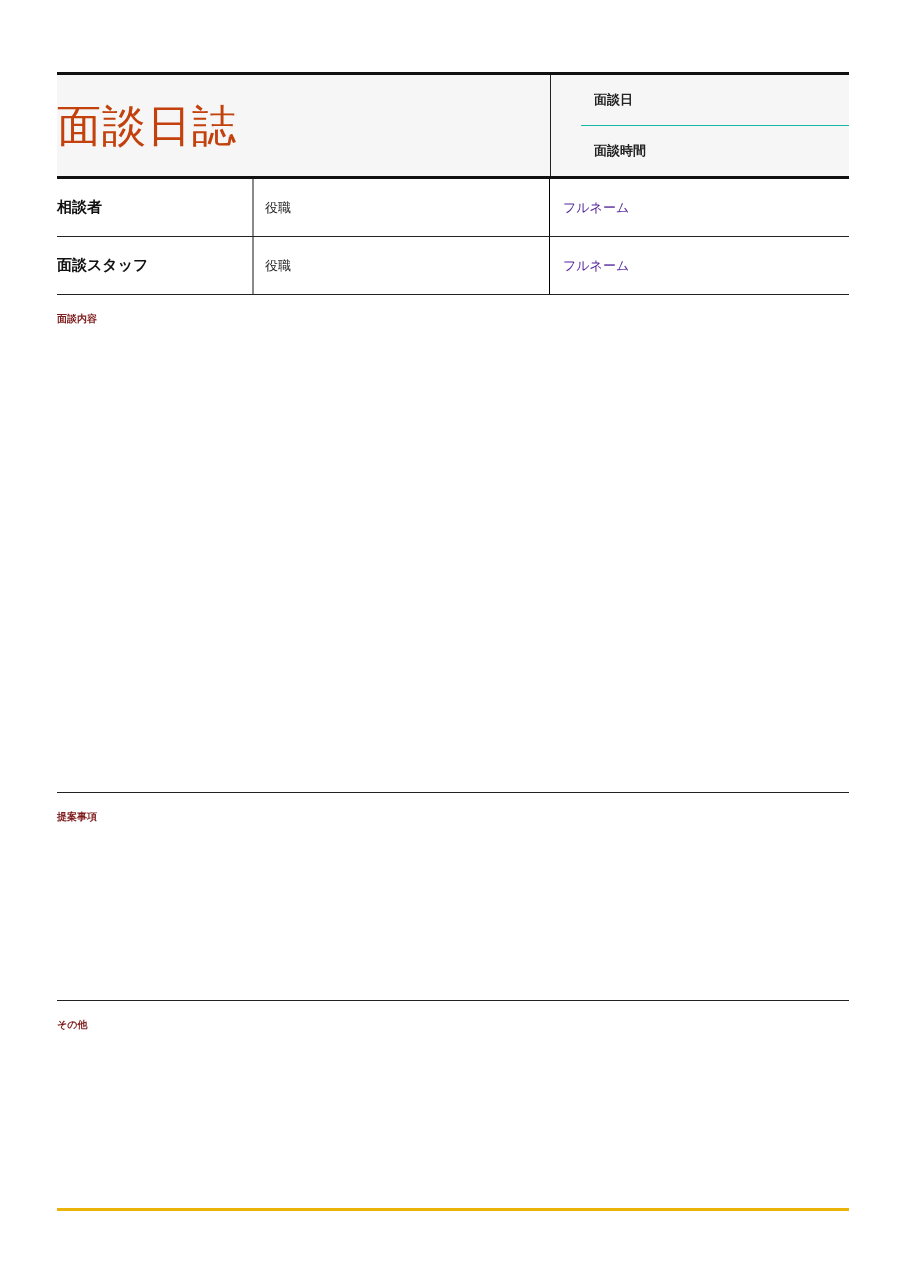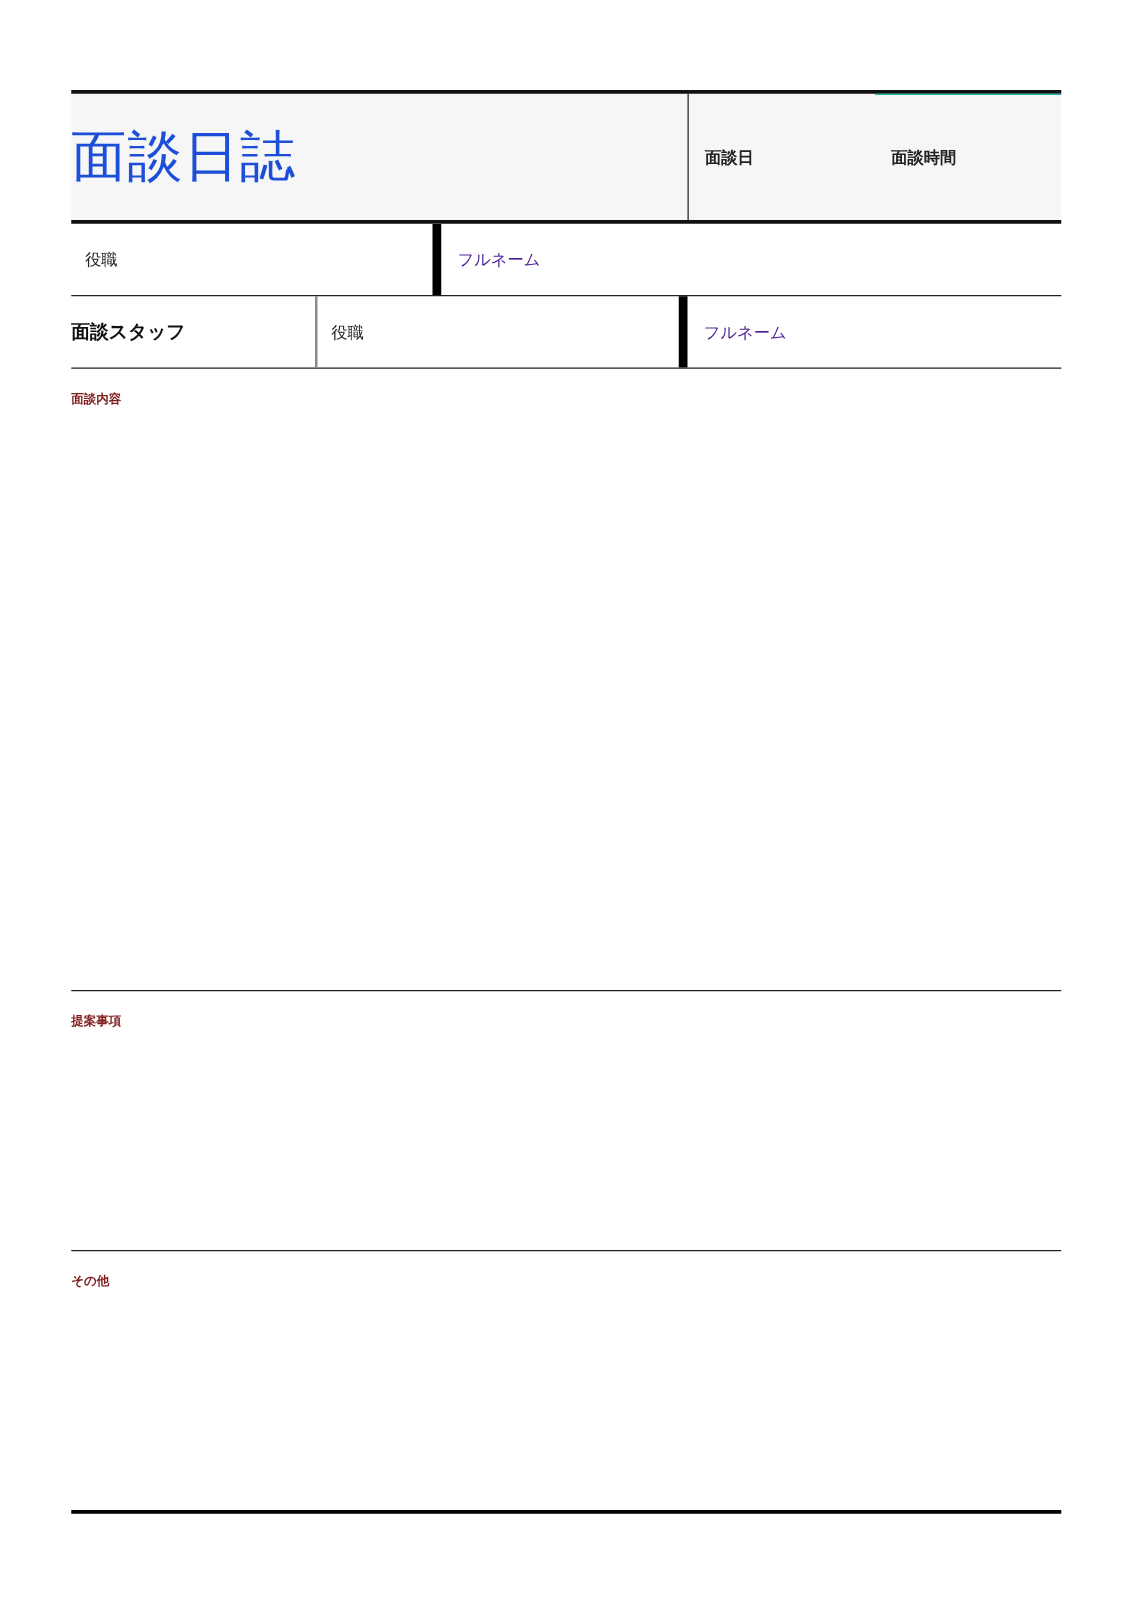--- a/index.html
+++ b/index.html
@@ -34,26 +34,28 @@
       align-items: center;
       padding-left: 0;
       box-sizing: border-box;
     }
     .title {
       font-size: 44px;
       font-weight: normal;
       letter-spacing: 1px;
       margin: 0;
       line-height: 1;
-      color: #1d4ed8;
+      color: #c2410c;
     }
     .meta-cell {
       flex: 1;
       border-left: 1px solid #222222;
       display: flex;
+      flex-direction: column;
+      padding-left: 30px;
     }
     .meta-row {
       flex: 1;
       display: flex;
       align-items: center;
       padding-left: 13px;
       font-size: 13px;
       font-weight: bold;
       color: #222222;
     }
@@ -76,21 +78,21 @@
       border-right: 2px solid #8a8a8a;
     }
     .people-role {
       width: 296px;
       display: flex;
       align-items: center;
       padding-left: 11px;
       font-size: 13px;
       color: #222222;
       box-sizing: border-box;
-      border-right: 7px solid #000000;
+      border-right: 1px solid #000000;
     }
     .people-name {
       flex: 1;
       display: flex;
       align-items: center;
       padding-left: 13px;
       font-size: 13px;
       color: #4c1d95;
     }
     .section {
@@ -110,21 +112,21 @@
       position: absolute;
       left: 0;
       right: 0;
       top: 45px;
       bottom: 8px;
     }
     .section.content { height: 498px; }
     .section.proposals { height: 208px; }
     .section.other {
       height: 210px;
-      border-bottom: 3px solid #000000;
+      border-bottom: 3px solid #eab308;
     }
   </style>
 </head>
 <body>
 
 <div class="sheet">
 
   <div class="header">
     <div class="title-cell">
       <h1 class="title">面談日誌</h1>
@@ -133,20 +135,21 @@
       <div class="meta-row">
         <span>面談日</span>
       </div>
       <div class="meta-row">
         <span>面談時間</span>
       </div>
     </div>
   </div>
 
   <div class="people-row">
+    <div class="people-label">相談者</div>
     <div class="people-role">役職</div>
     <div class="people-name">フルネーム</div>
   </div>
 
   <div class="people-row">
     <div class="people-label">面談スタッフ</div>
     <div class="people-role">役職</div>
     <div class="people-name">フルネーム</div>
   </div>
 

